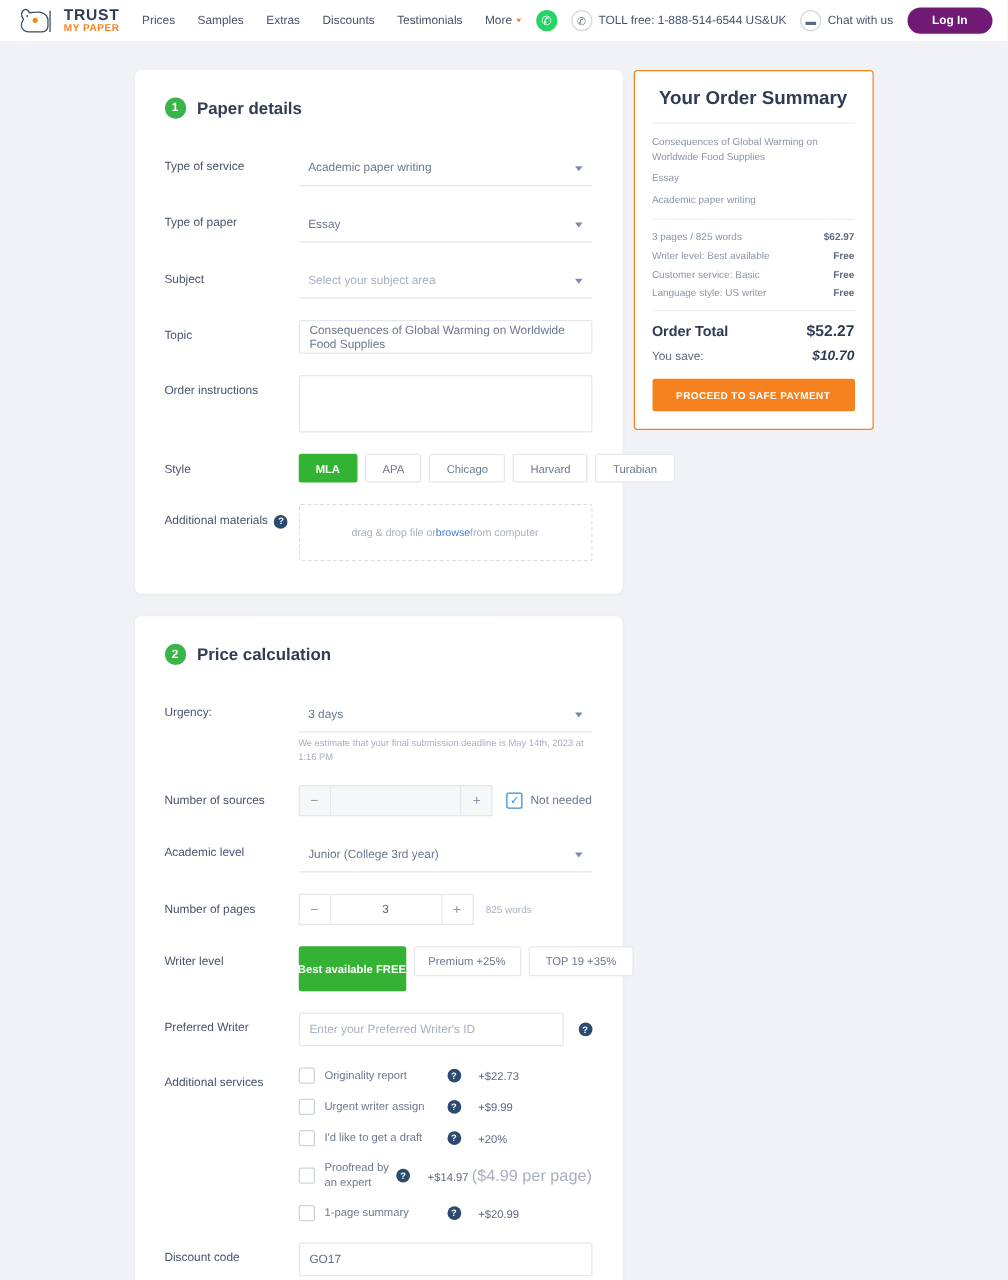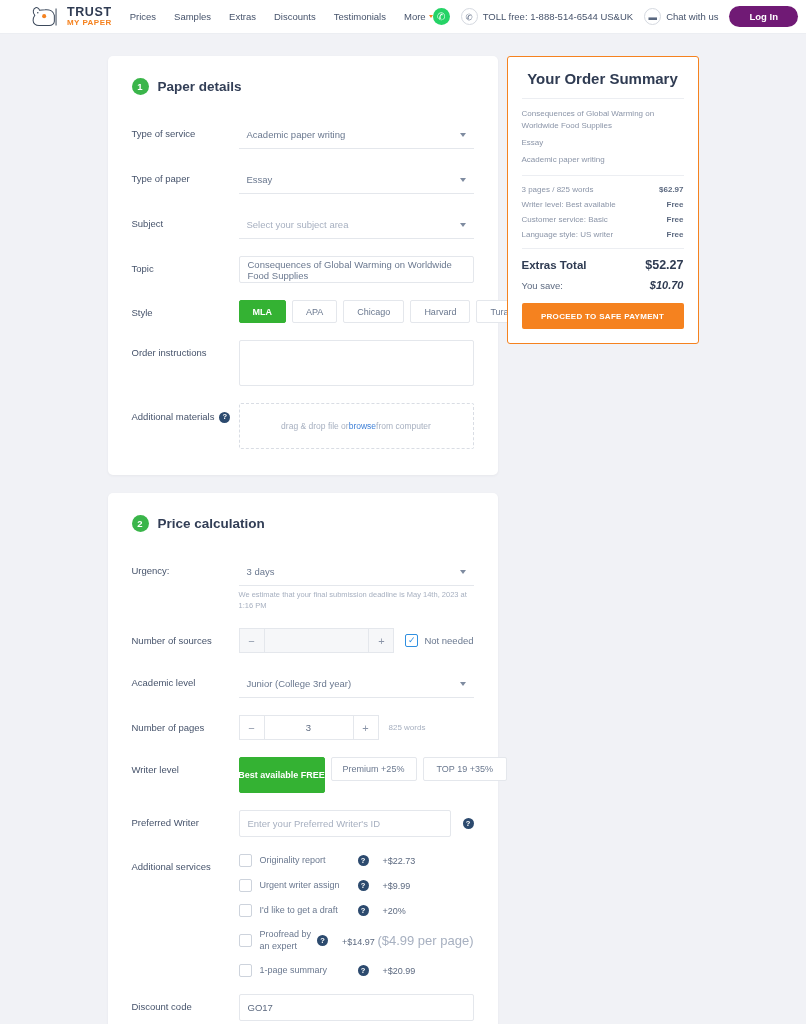--- a/index.html
+++ b/index.html
@@ -8,21 +8,21 @@
     background: #f1f2f6;
     font-family: "Liberation Sans", sans-serif;
     color: #3d4a5c;
     overflow: hidden;
   }
 
   
   .header {
     height: 34px; background: #ffffff;
     display: flex; align-items: center;
-    padding: 0 28px;
+    padding: 0 12px;
     border-bottom: 1px solid #eceef2;
     position: relative;
   }
   .logo { display: flex; align-items: center; gap: 5px; margin-right: 18px; }
   .logo-mark { width: 34px; height: 24px; flex: 0 0 auto; }
   .logo-text { line-height: 1; }
   .logo-top {
     font-size: 12.5px; font-weight: bold; color: #2f3b52;
     letter-spacing: 0.6px; display: block;
   }
@@ -303,36 +303,36 @@
         <div class="row">
           <div class="row-label">Topic</div>
           <div class="row-field">
             <div class="text-input">
               <span class="val">Consequences of Global Warming on Worldwide Food Supplies</span>
             </div>
           </div>
         </div>
 
         <div class="row">
+          <div class="row-label">Order instructions</div>
+          <div class="row-field">
+            <div class="textarea-box"></div>
+          </div>
+        </div>
+
+        <div class="row">
           <div class="row-label">Style</div>
           <div class="row-field">
             <div class="pill-group">
               <div class="pill active">MLA</div>
               <div class="pill">APA</div>
               <div class="pill">Chicago</div>
               <div class="pill">Harvard</div>
               <div class="pill">Turabian</div>
             </div>
-          </div>
-        </div>
-
-        <div class="row">
-          <div class="row-label">Order instructions</div>
-          <div class="row-field">
-            <div class="textarea-box"></div>
           </div>
         </div>
 
         <div class="row" style="margin-bottom:0">
           <div class="row-label with-help">
             <span>Additional materials</span>
             <span class="help-dot">?</span>
           </div>
           <div class="row-field">
             <div class="dropzone">
@@ -501,21 +501,21 @@
           <span class="amount">Free</span>
         </div>
         <div class="sum-line" style="margin-bottom:0">
           <span>Language style: US writer</span>
           <span class="amount">Free</span>
         </div>
 
         <div class="divider"></div>
 
         <div class="sum-total">
-          <span class="lbl">Extras Total</span>
+          <span class="lbl">Order Total</span>
           <span class="val">$52.27</span>
         </div>
         <div class="sum-save">
           <span class="lbl">You save:</span>
           <span class="val">$10.70</span>
         </div>
 
         <button class="pay-btn">PROCEED TO SAFE PAYMENT</button>
       </div>
     </div>

